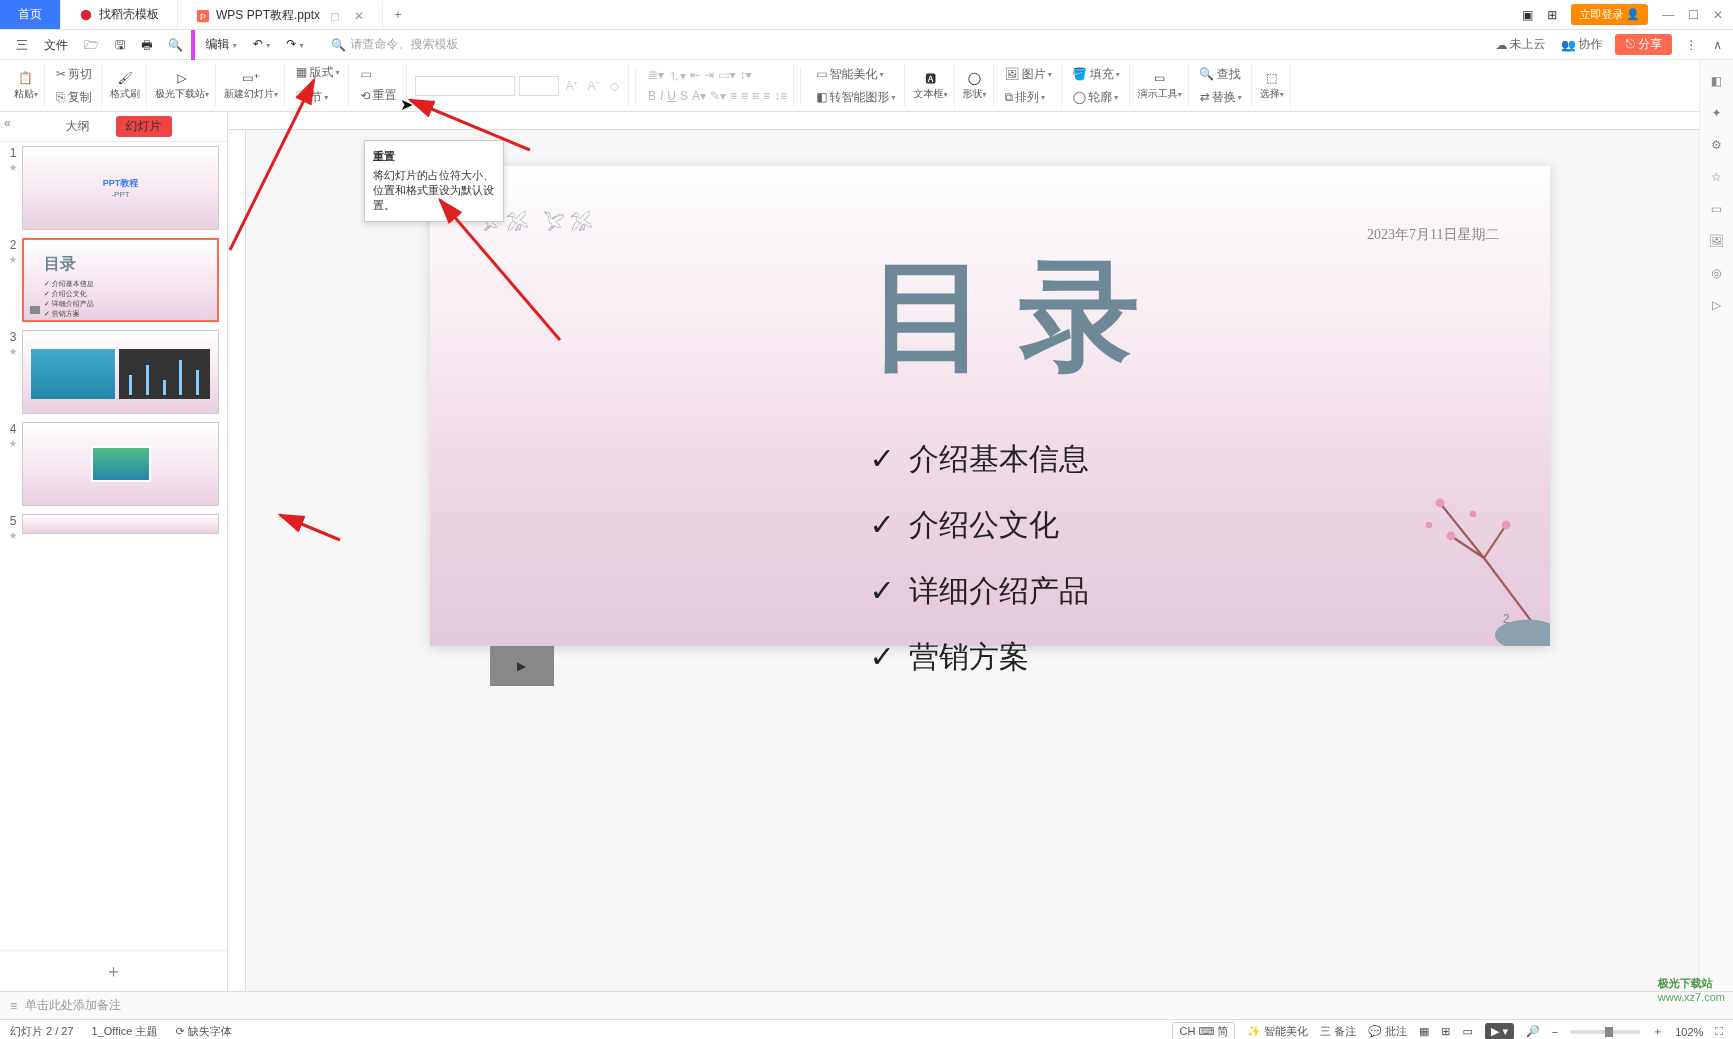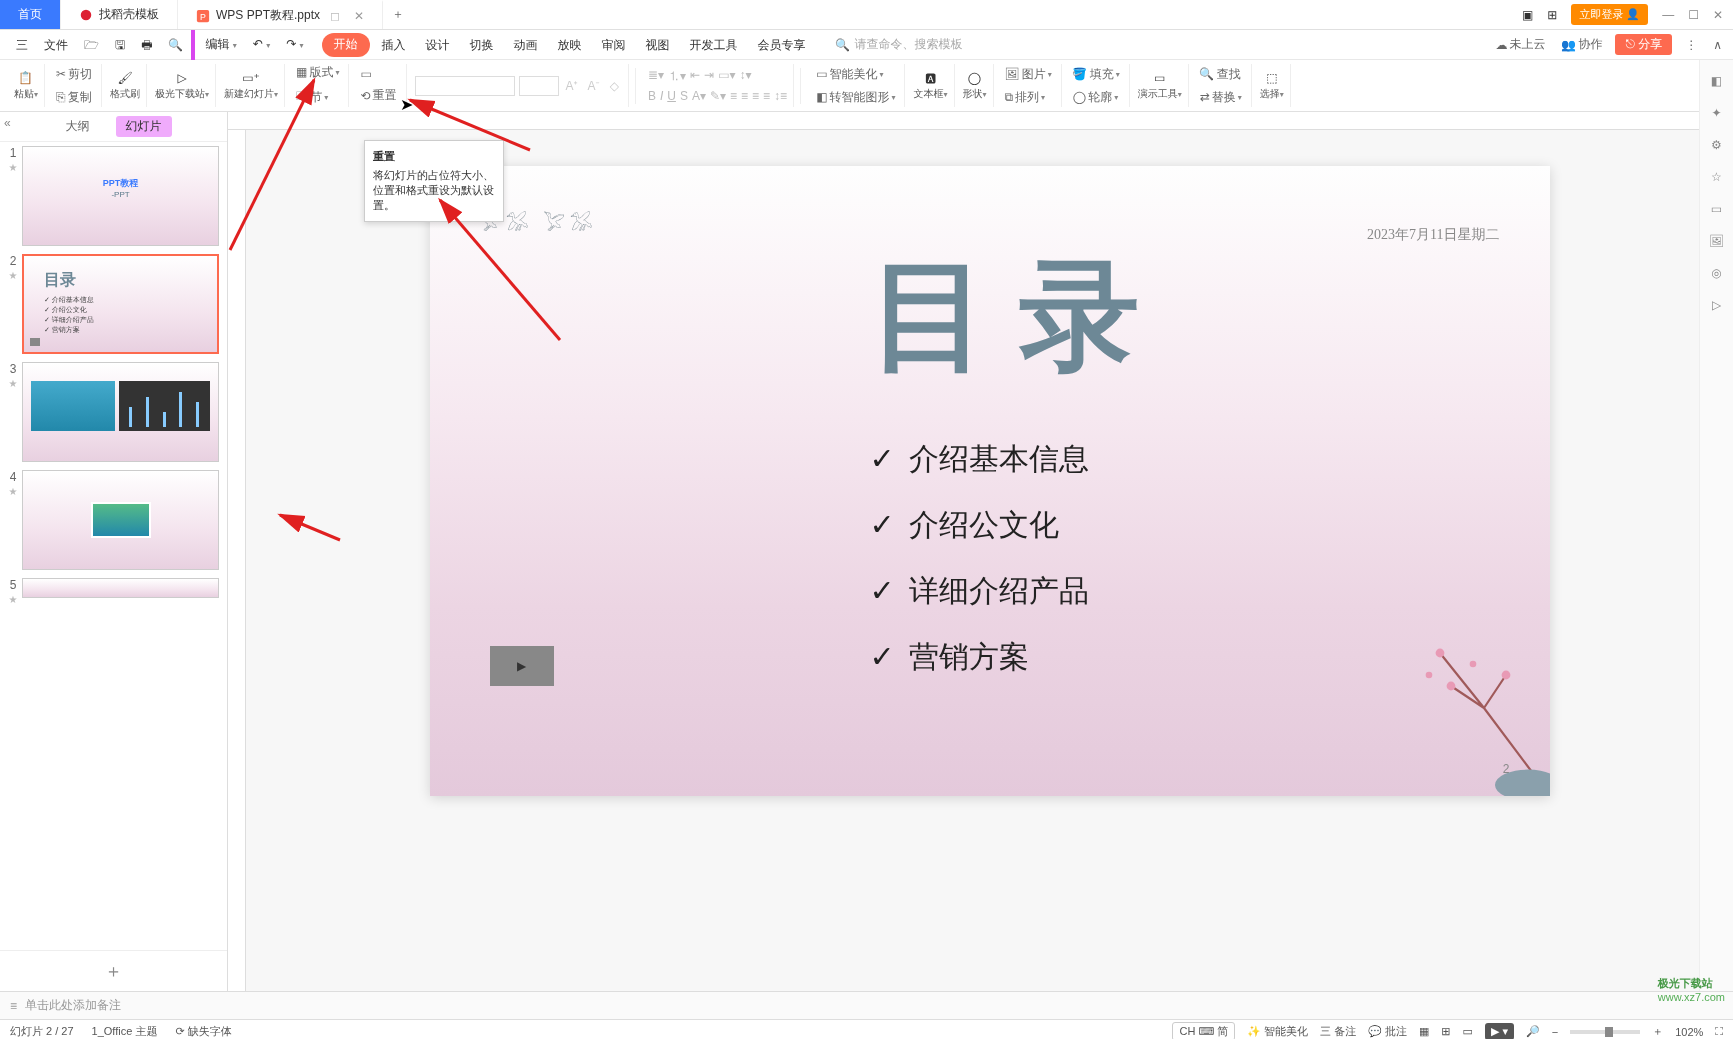--- a/index.html
+++ b/index.html
@@ -27,40 +27,40 @@
 .rgrp.row{flex-direction:row;gap:4px;}
 .rlabel{font-size:10px;color:#555;margin-top:2px;}
 .rbtn{display:flex;align-items:center;gap:2px;color:#666;cursor:pointer;padding:2px 3px;}
 .dd{font-size:8px;color:#888;}
 .fontsel{border:1px solid #ddd;height:20px;width:100px;background:#fff;}
 .fontsize{border:1px solid #ddd;height:20px;width:40px;background:#fff;}
 .body-area{display:flex;height:calc(100% - 30px - 30px - 52px - 24px - 24px);}
 .slidepanel{width:228px;border-right:1px solid #ddd;display:flex;flex-direction:column;background:#fff;}
 .sp-tabs{display:flex;justify-content:center;gap:16px;padding:4px 0;border-bottom:1px solid #eee;}
 .sp-tab{padding:2px 10px;cursor:pointer;color:#666;}
-.sp-tab.active{background:#f0abfc;border-radius:3px;color:#333;}
+.sp-tab.active{background:#ef4444;border-radius:3px;color:#333;}
 .collapse{position:absolute;left:4px;color:#888;}
 .chapters{padding:4px 8px;}
 .chap{padding:3px 4px;color:#444;cursor:pointer;}
 .chap::before{content:"▸ ";color:#666;}
 .chap.exp::before{content:"▾ ";}
 .thumbs{flex:1;overflow:auto;padding:4px 8px;}
 .thumb-row{display:flex;margin-bottom:8px;}
 .tnum{width:14px;text-align:right;padding-right:4px;color:#666;display:flex;flex-direction:column;align-items:center;gap:2px;}
 .tstar{color:#bbb;font-size:10px;}
-.thumb{flex:1;height:100px;border:1px solid #ccc;background:linear-gradient(180deg,#fff 0%,#f4e4ee 60%,#e8d0e0 100%);position:relative;cursor:pointer;overflow:hidden;}
+.thumb{flex:1;height:84px;border:1px solid #ccc;background:linear-gradient(180deg,#fff 0%,#f4e4ee 60%,#e8d0e0 100%);position:relative;cursor:pointer;overflow:hidden;}
 .thumb.selected{border:2px solid #fd6a4f;}
 .thumb .tcontent{position:absolute;inset:0;padding:8px;font-size:8px;color:#5a7a8a;}
 .addslide{text-align:center;padding:8px;color:#888;font-size:18px;cursor:pointer;border-top:1px solid #eee;}
 .canvas-area{flex:1;position:relative;background:#f7f7f7;display:flex;flex-direction:column;}
 .hruler{height:18px;background:#fff;border-bottom:1px solid #ddd;position:relative;font-size:8px;color:#888;overflow:hidden;}
 .canvas-inner{flex:1;display:flex;}
 .vruler{width:18px;background:#fff;border-right:1px solid #ddd;position:relative;}
 .slide-scroll{flex:1;overflow:auto;position:relative;padding:36px 40px;}
-.slide{width:1120px;height:630px;background:linear-gradient(180deg,#fefefe 0%,#f6e8f0 40%,#ecd5e3 70%,#e4c9db 100%);box-shadow:0 2px 12px rgba(0,0,0,.15);position:relative;margin:0 auto;}
+.slide{width:1120px;height:480px;background:linear-gradient(180deg,#fefefe 0%,#f6e8f0 40%,#ecd5e3 70%,#e4c9db 100%);box-shadow:0 2px 12px rgba(0,0,0,.15);position:relative;margin:0 auto;}
 .slide .date{position:absolute;right:50px;top:60px;color:#888;font-size:14px;font-family:Liberation Serif, serif;}
 .slide .title{position:absolute;left:440px;top:70px;font-size:120px;font-weight:bold;color:#6d8896;letter-spacing:30px;}
 .slide .bullets{position:absolute;left:440px;top:260px;font-size:30px;color:#222;line-height:2.2;}
 .slide .bullets div::before{content:"✓ ";margin-right:6px;}
 .slide .birds{position:absolute;left:50px;top:40px;color:#7a8890;font-size:18px;}
 .slide .playicon{position:absolute;left:60px;top:480px;width:64px;height:40px;background:#888;display:flex;align-items:center;justify-content:center;color:#333;}
 .slide .branch{position:absolute;right:0;bottom:0;width:220px;height:220px;}
 .slide .pgnum{position:absolute;right:40px;bottom:20px;color:#888;font-size:12px;}
 .notes{height:28px;border-top:1px solid #ddd;display:flex;align-items:center;padding:0 10px;color:#999;background:#fafafa;}
 .statusbar{height:24px;border-top:1px solid #ddd;display:flex;align-items:center;padding:0 10px;font-size:11px;color:#555;gap:18px;background:#fff;}
@@ -109,32 +109,20 @@
 <div class="menubar">
   <span class="mbtn">三</span>
   <span class="mbtn">文件</span>
   <span class="mbtn">🗁</span>
   <span class="mbtn">🖫</span>
   <span class="mbtn">🖶</span>
   <span class="mbtn">🔍</span>
   <span class="mbtn" style="border-left:4px solid #d946ef;padding-left:10px;"><span>编辑</span> <span class="dd">▾</span></span>
   <span class="mbtn">↶ <span class="dd">▾</span></span>
   <span class="mbtn">↷ <span class="dd">▾</span></span>
-  <div class="menu-tabs">
-    <span class="mtab active">开始</span>
-    <span class="mtab">插入</span>
-    <span class="mtab">设计</span>
-    <span class="mtab">切换</span>
-    <span class="mtab">动画</span>
-    <span class="mtab">放映</span>
-    <span class="mtab">审阅</span>
-    <span class="mtab">视图</span>
-    <span class="mtab">开发工具</span>
-    <span class="mtab">会员专享</span>
-  </div>
   <span class="search-cmd">🔍 <span>请查命令、搜索模板</span></span>
   <div class="menubar-right">
     <span class="rbtn">☁ <span>未上云</span></span>
     <span class="rbtn">👥 <span>协作</span></span>
     <span class="share-btn">⎋ <span>分享</span></span>
     <span class="rbtn">⋮</span>
     <span class="rbtn">∧</span>
   </div>
 </div>
 

